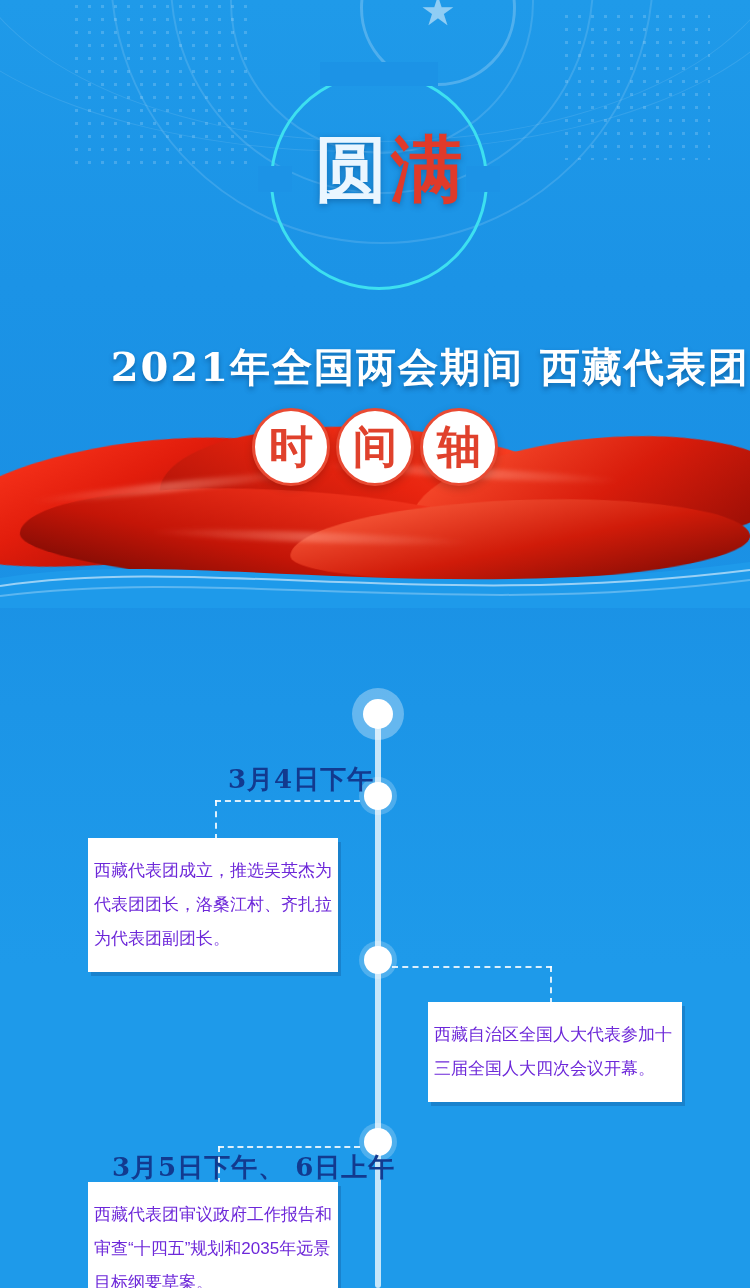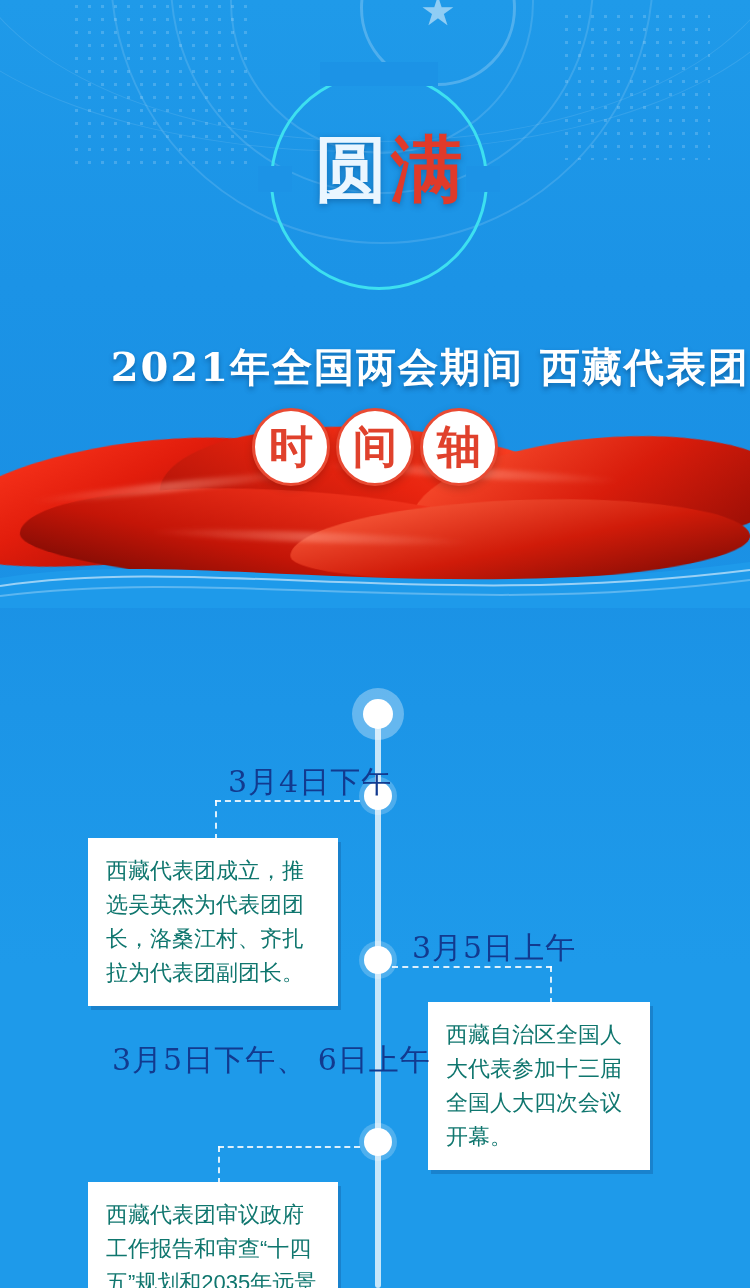--- a/index.html
+++ b/index.html
@@ -237,33 +237,33 @@
     width: 28px; height: 28px;
     border-radius: 50%;
     background: #ffffff;
     left: 364px;
     box-shadow: 0 0 0 5px rgba(255,255,255,0.22);
   }
 
   .ev-date {
     position: absolute;
     font-family: "DejaVu Serif", "Liberation Serif", serif;
-    font-weight: normal;
-    font-size: 30px;
+    font-weight: bold;
+    font-size: 26px;
     color: #123a8f;
     letter-spacing: 1px;
     white-space: nowrap;
   }
   .ev-card {
     position: absolute;
     background: #ffffff;
-    color: #0f766e;
-    font-size: 22px;
+    color: #6d28d9;
+    font-size: 17px;
     line-height: 34px;
-    padding: 16px 18px;
+    padding: 16px 6px;
     box-sizing: border-box;
     box-shadow: 3px 4px 0 rgba(10,60,120,0.25);
   }
   .conn-h {
     position: absolute;
     height: 0;
     border-top: 2px dashed rgba(255,255,255,0.85);
   }
   .conn-v {
     position: absolute;
@@ -327,24 +327,23 @@
   <div class="tl-head"></div>
   <div class="timeline-line"></div>
 
   <div class="tl-dot" style="top:782px;"></div>
   <div class="ev-date" style="left:228px; top:762px;">3月4日下午</div>
   <div class="conn-h" style="left:215px; top:800px; width:145px;"></div>
   <div class="conn-v" style="left:215px; top:800px; height:40px;"></div>
   <div class="ev-card" style="left:88px; top:838px; width:250px;">西藏代表团成立，推选吴英杰为代表团团长，洛桑江村、齐扎拉为代表团副团长。</div>
 
   <div class="tl-dot" style="top:946px;"></div>
-  <div class="ev-date" style="left:412px; top:928px;">3月5日上午</div>
   <div class="conn-h" style="left:392px; top:966px; width:160px;"></div>
   <div class="conn-v" style="left:550px; top:966px; height:38px;"></div>
-  <div class="ev-card" style="left:428px; top:1002px; width:222px;">西藏自治区全国人大代表参加十三届全国人大四次会议开幕。</div>
+  <div class="ev-card" style="left:428px; top:1002px; width:254px;">西藏自治区全国人大代表参加十三届全国人大四次会议开幕。</div>
 
   <div class="tl-dot" style="top:1128px;"></div>
-  <div class="ev-date" style="left:112px; top:1040px;">3月5日下午、 6日上午</div>
+  <div class="ev-date" style="left:112px; top:1150px;">3月5日下午、 6日上午</div>
   <div class="conn-h" style="left:218px; top:1146px; width:142px;"></div>
   <div class="conn-v" style="left:218px; top:1146px; height:38px;"></div>
   <div class="ev-card" style="left:88px; top:1182px; width:250px;">西藏代表团审议政府工作报告和审查“十四五”规划和2035年远景目标纲要草案。</div>
 
 </div>
 
 </body></html>

